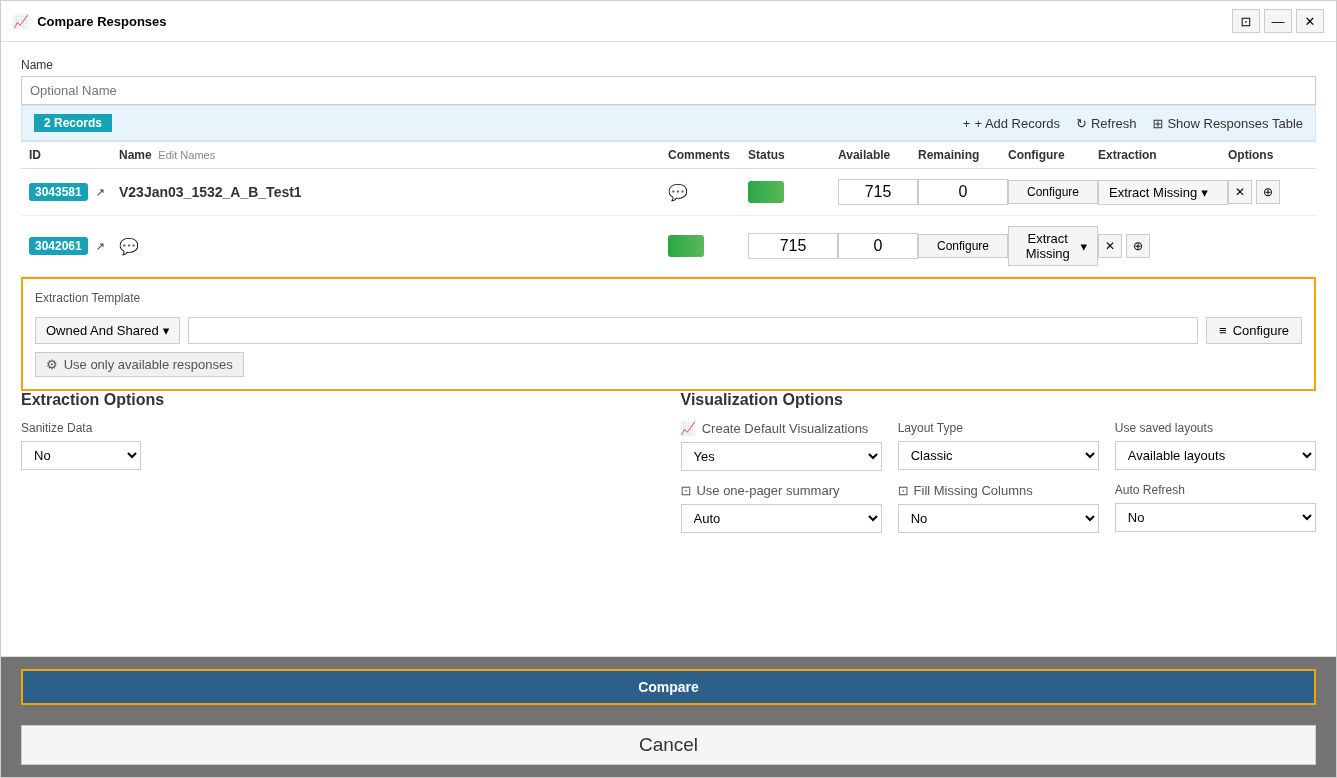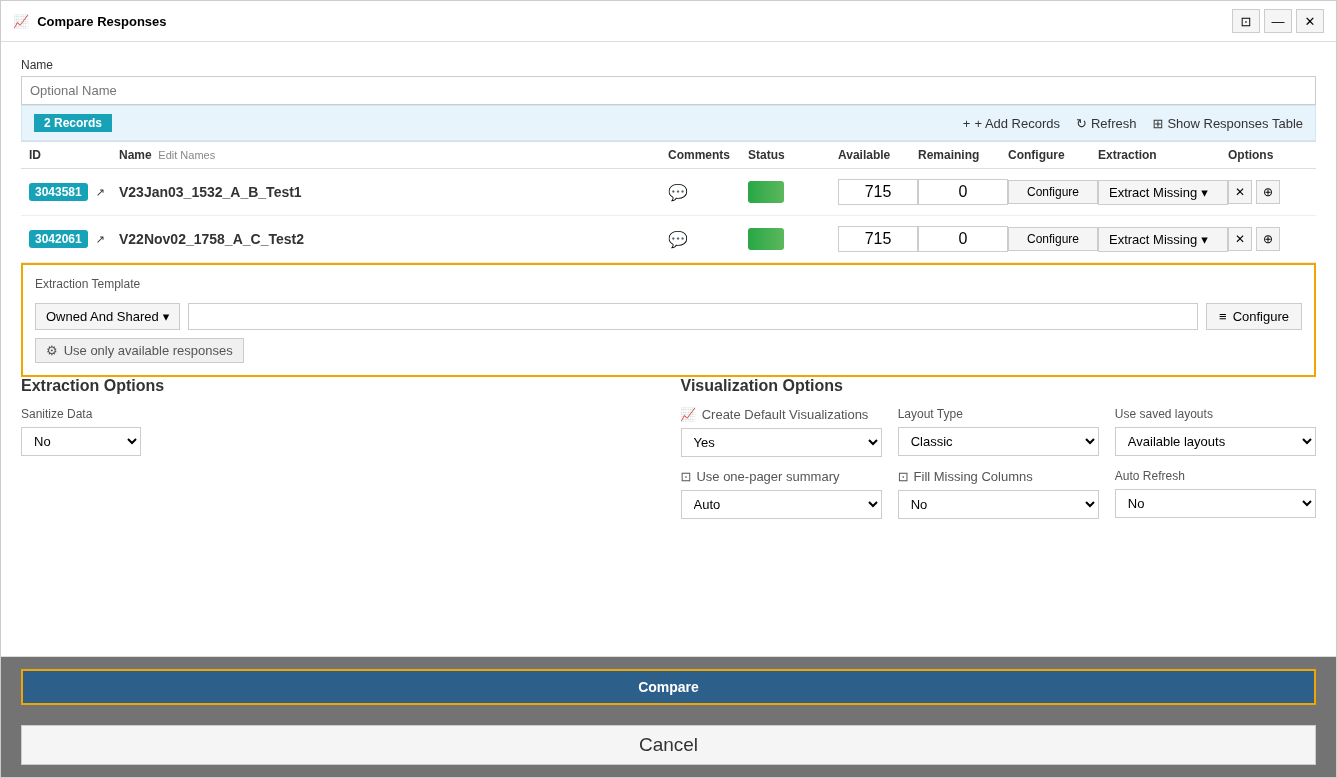--- a/index.html
+++ b/index.html
@@ -129,21 +129,20 @@
           <button class="icon-btn">✕</button>
           <button class="icon-btn">⊕</button>
         </div>
       </div>
 
       <div class="table-row">
         <div class="id-open-row">
           <span class="id-badge">3042061</span>
           <span class="open-icon">↗</span>
         </div>
-        <span class="record-name">V22Nov02_1758_A_C_Test2</span>
         <span class="chat-icon">💬</span>
         <div class="status-bar">
           <div class="status-green"></div>
         </div>
         <span class="count-box">715</span>
         <span class="count-box">0</span>
         <button class="config-btn">Configure</button>
         <button class="extract-btn">
           <span>Extract Missing</span>
           <span>▾</span>

